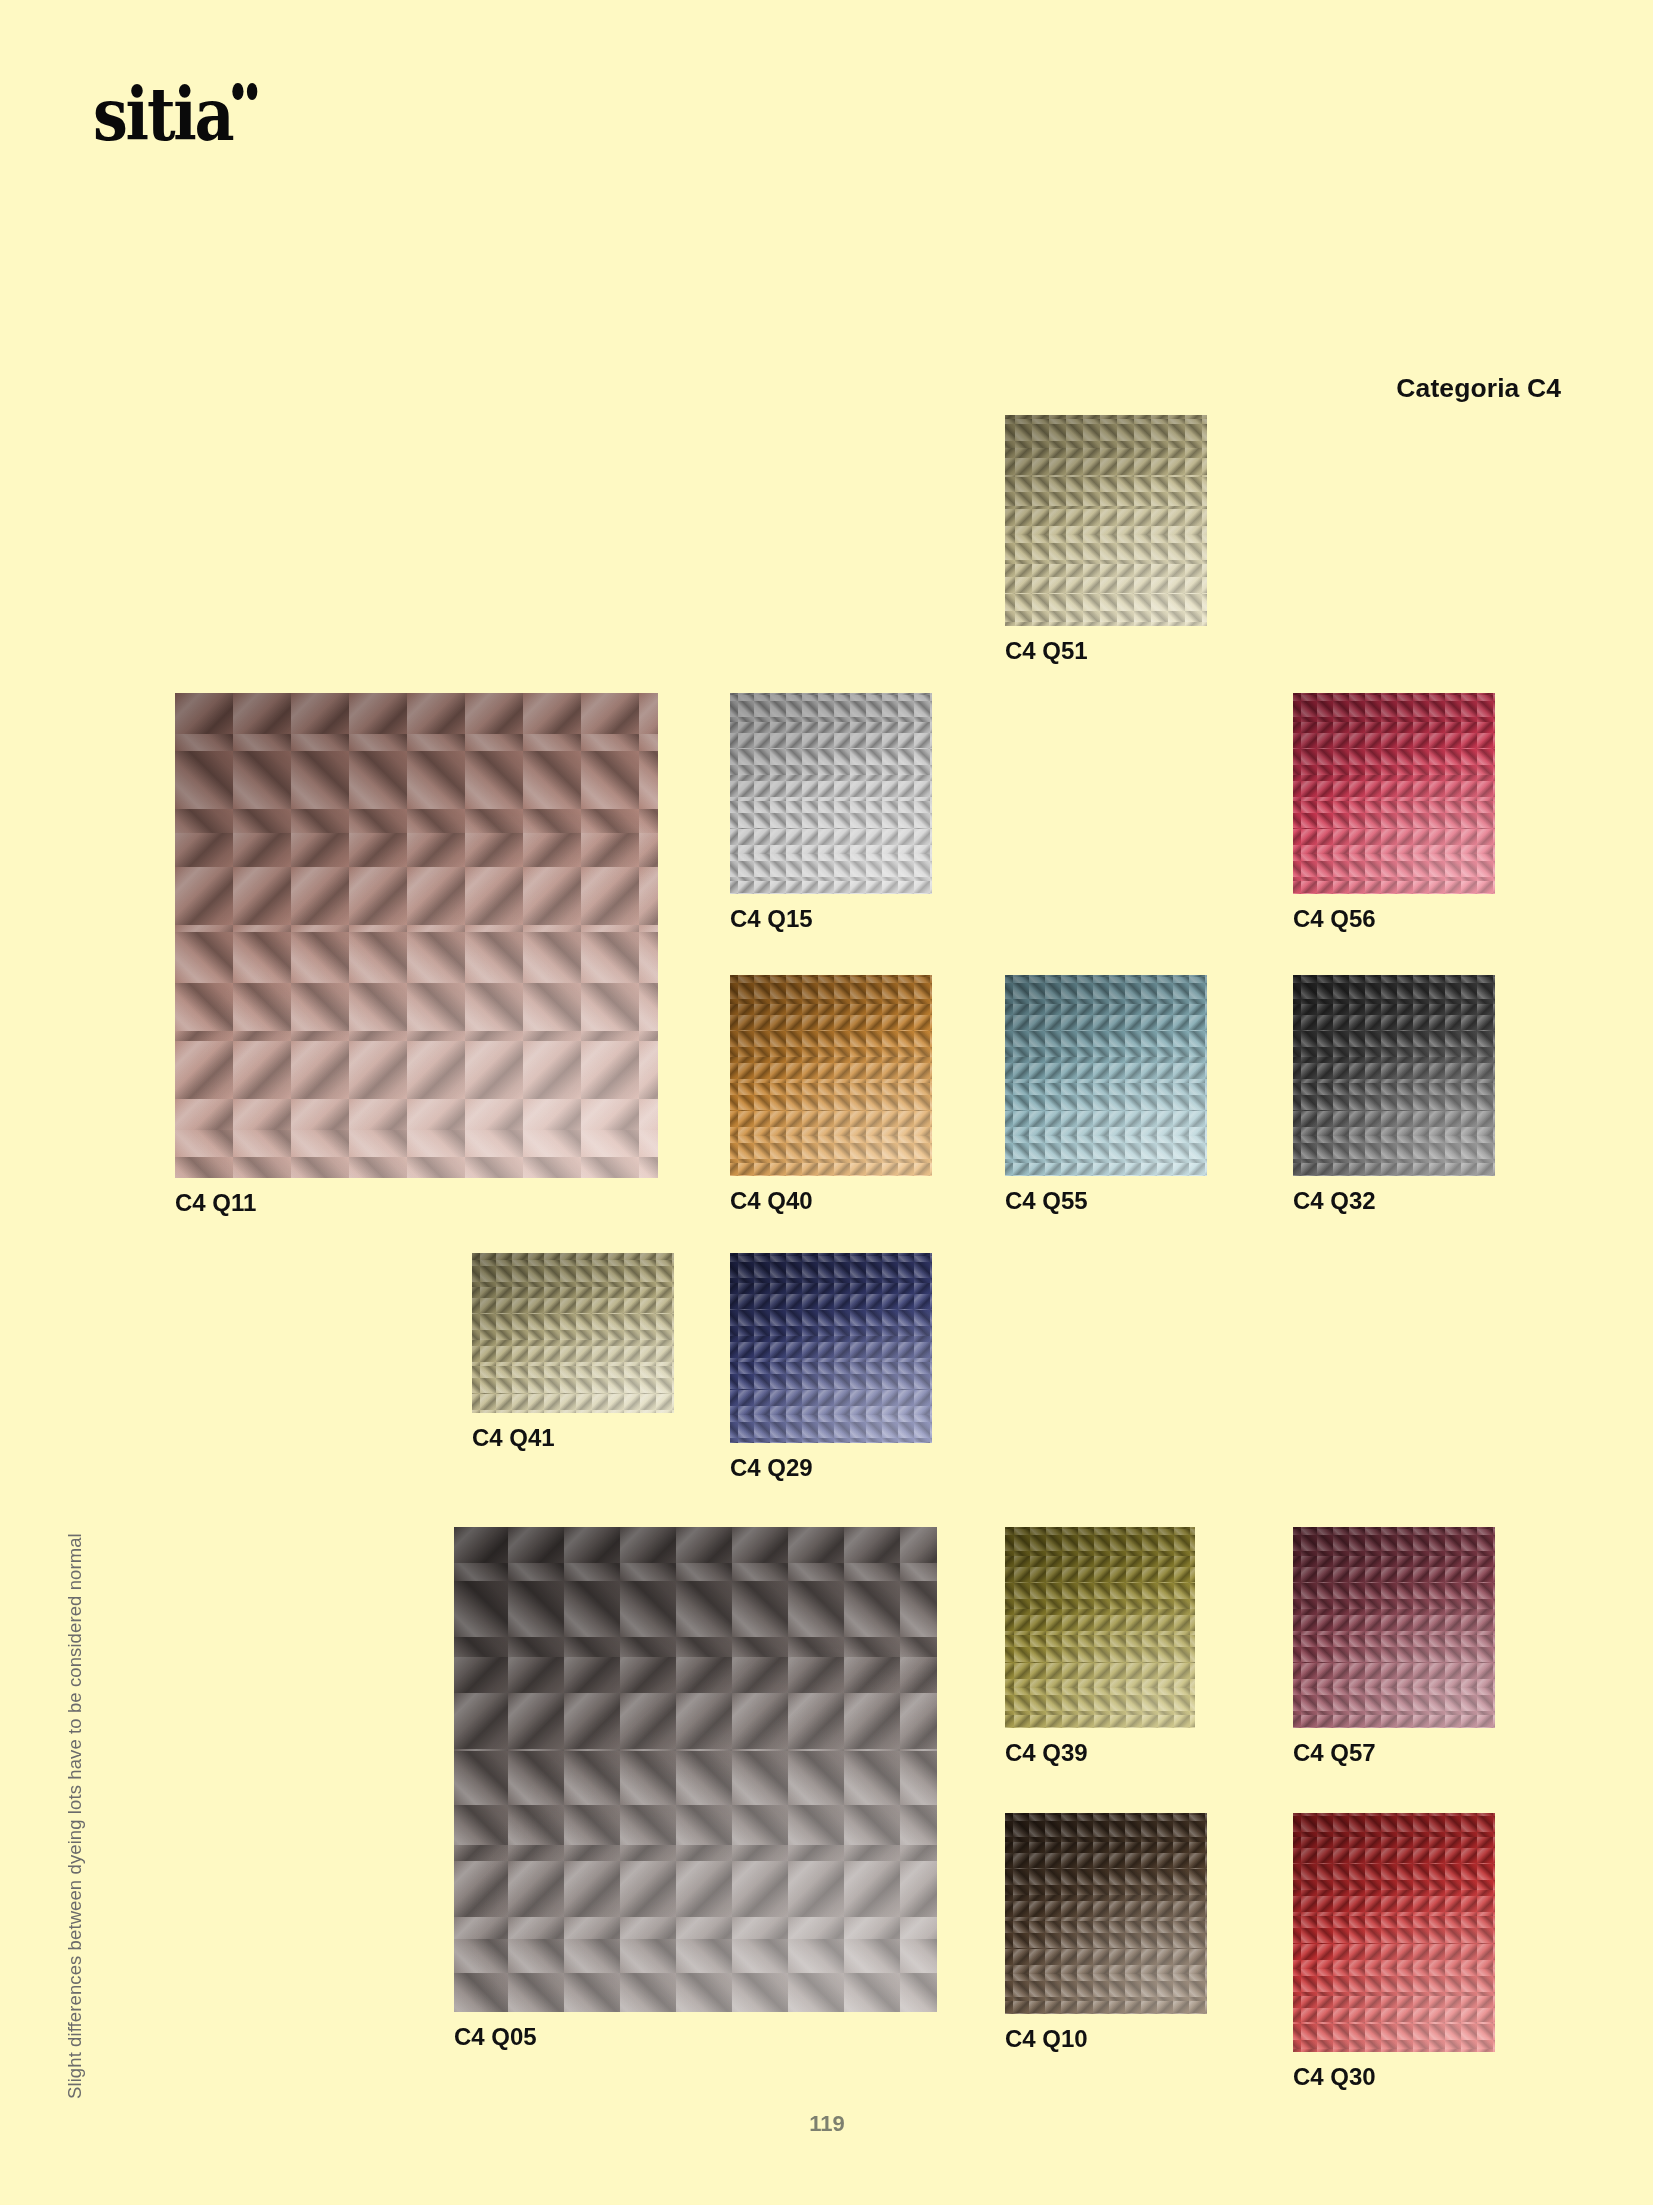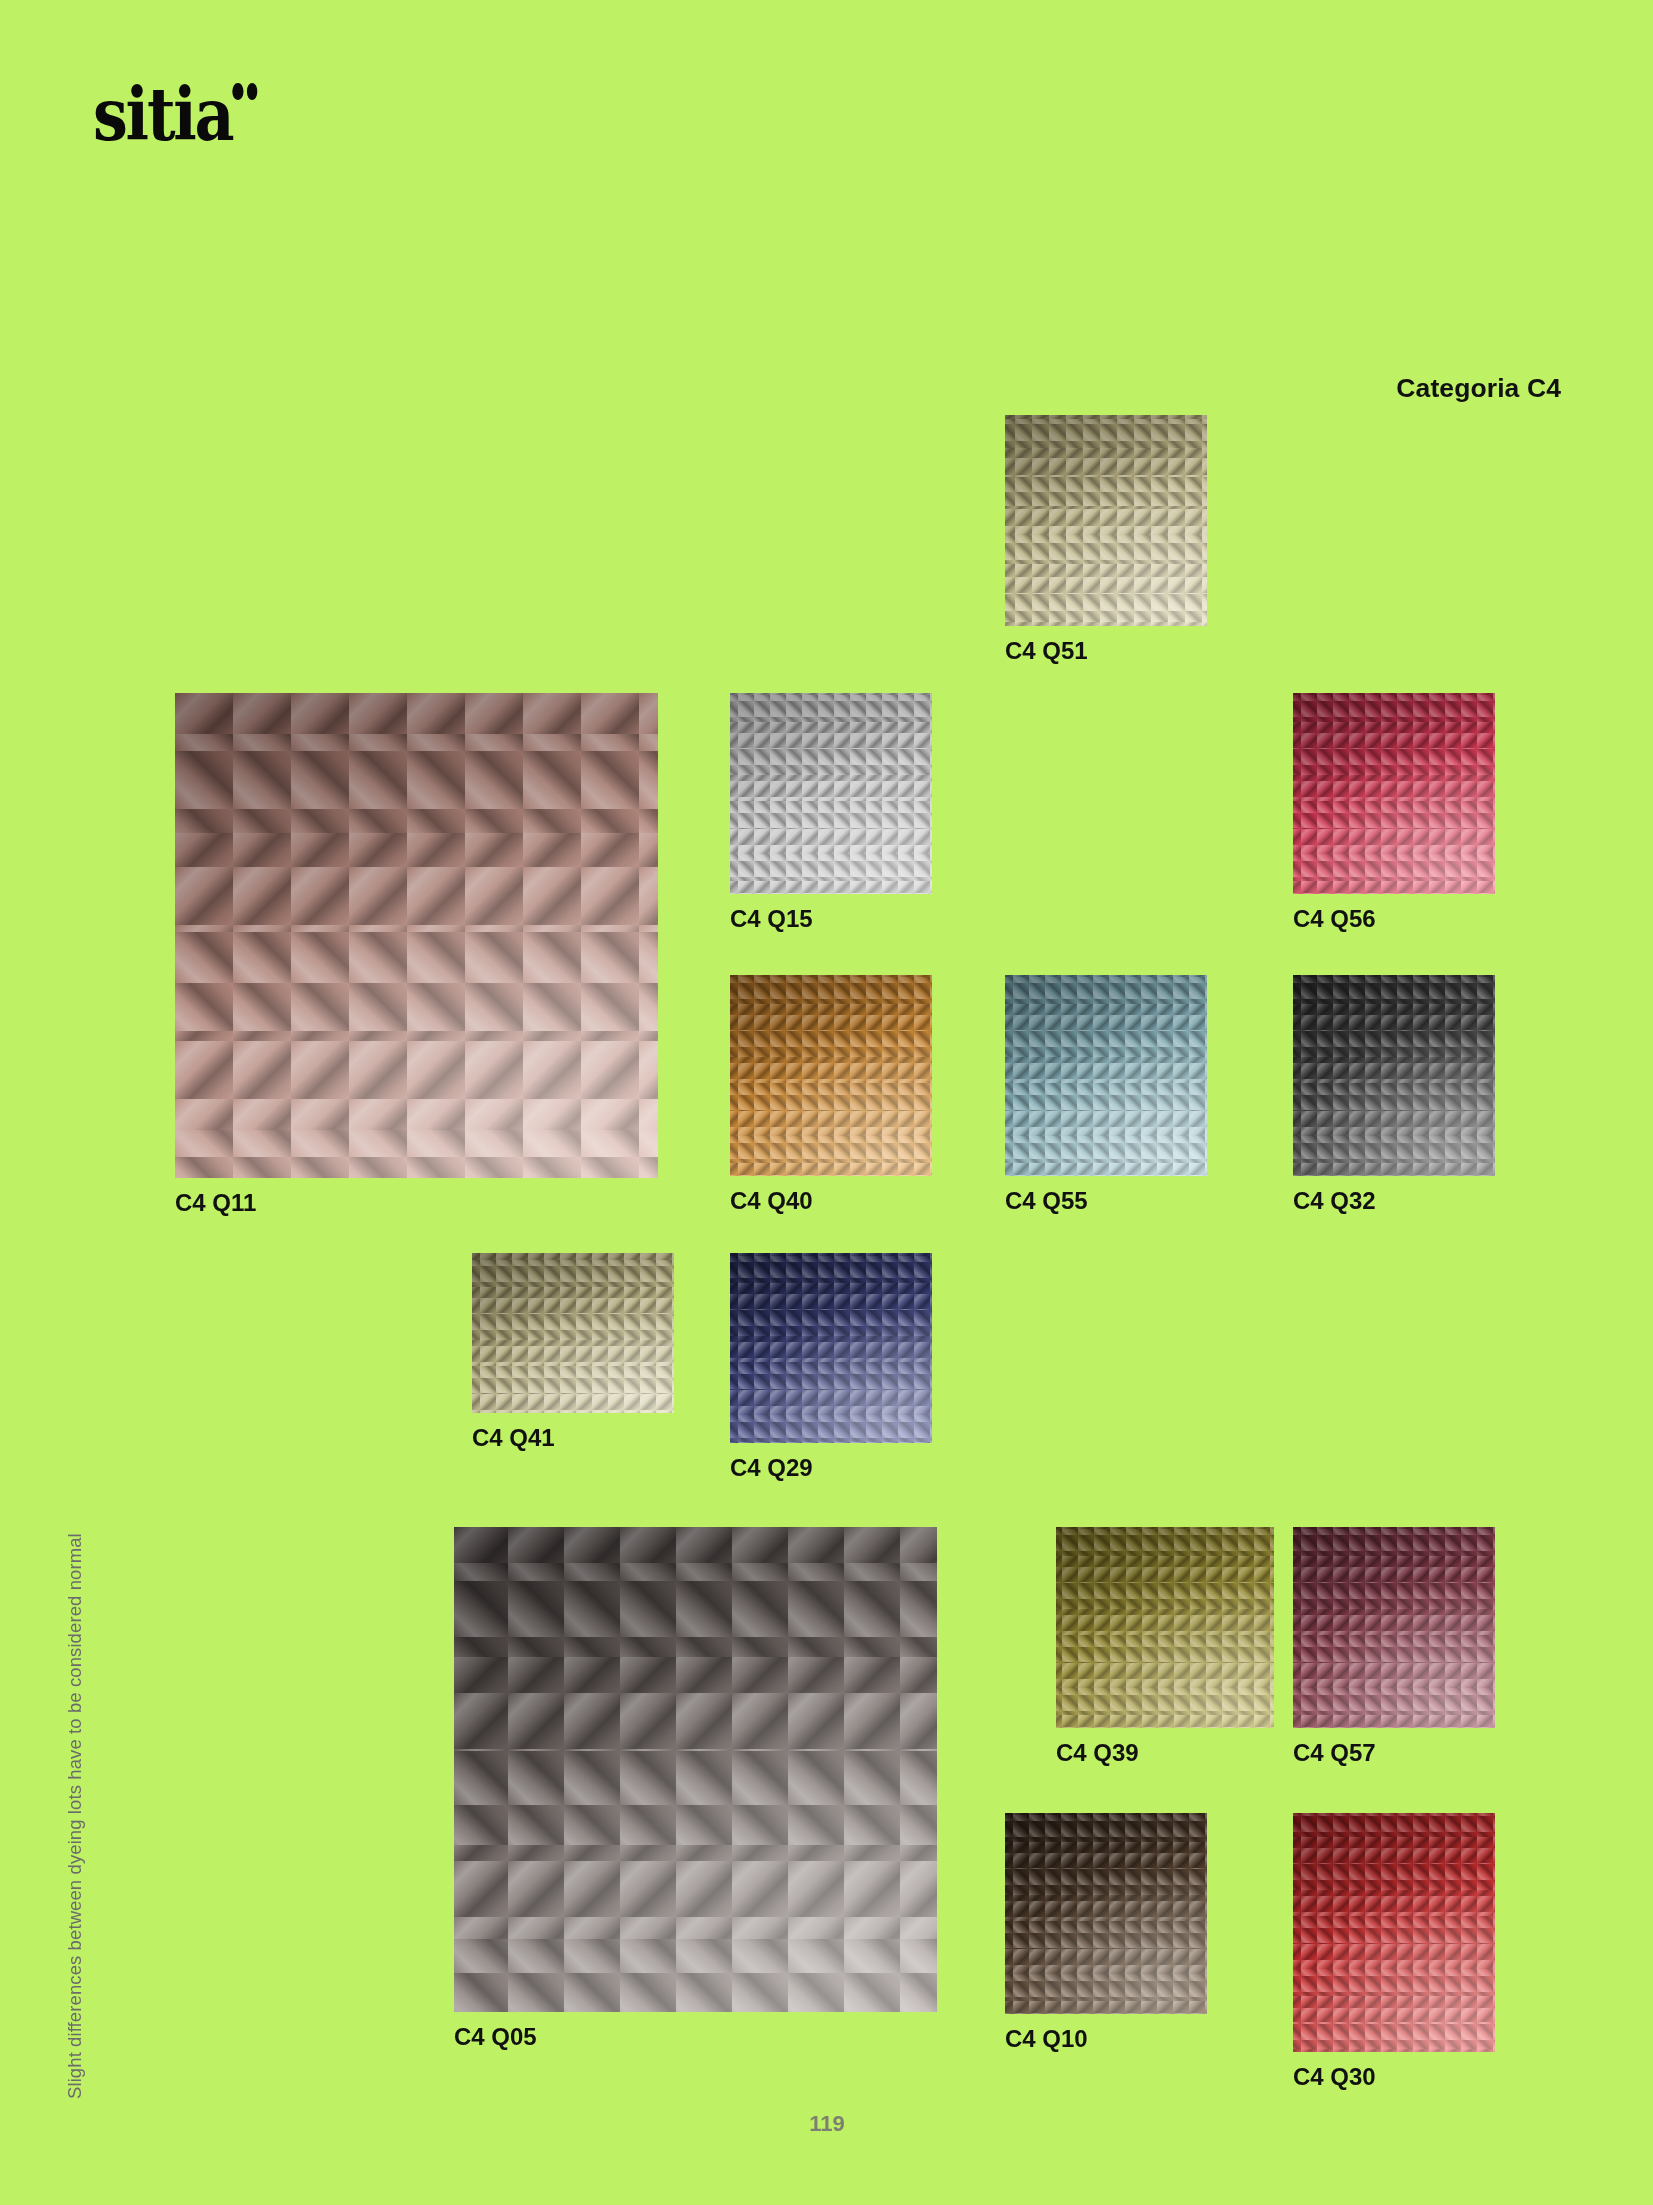--- a/index.html
+++ b/index.html
@@ -10,21 +10,21 @@
   }
   body {
     font-family: "Liberation Sans", sans-serif;
     -webkit-font-smoothing: antialiased;
   }
 
   .page {
     position: relative;
     width: 1654px;
     height: 2205px;
-    background: #bef264;
+    background: #fef9c3;
     overflow: hidden;
   }
 
   
   .brand-logo {
     position: absolute;
     left: 93px;
     top: 79px;
     font-family: "DejaVu Serif", "Liberation Serif", serif;
     font-weight: 700;
@@ -281,21 +281,21 @@
         </div>
         <div class="label">C4 Q29</div>
       </div>
       <div class="swatch" style="left: 454px; top: 1527px; width: 483px; height: 485px;">
         <div class="tile" style="background: linear-gradient(155deg, rgb(78, 70, 68) 0%, rgb(125, 115, 112) 48%, rgb(166, 155, 151) 100%);">
           <div class="weave" style="--ridge: 56px; --band: 94px;"></div>
           <div class="sheen"></div>
         </div>
         <div class="label">C4 Q05</div>
       </div>
-      <div class="swatch" style="left: 1056px; top: 1527px; width: 218px; height: 201px;">
+      <div class="swatch" style="left: 1005px; top: 1527px; width: 190px; height: 201px;">
         <div class="tile" style="background: linear-gradient(155deg, rgb(118, 107, 29) 0%, rgb(155, 143, 53) 48%, rgb(196, 185, 98) 100%);">
           <div class="weave" style="--ridge: 16px; --band: 26.5px;"></div>
           <div class="sheen"></div>
         </div>
         <div class="label">C4 Q39</div>
       </div>
       <div class="swatch" style="left: 1293px; top: 1527px; width: 202px; height: 201px; border-radius: 24px;">
         <div class="tile" style="background: linear-gradient(155deg, rgb(106, 43, 56) 0%, rgb(142, 66, 81) 48%, rgb(181, 112, 126) 100%);">
           <div class="weave" style="--ridge: 16px; --band: 26.5px;"></div>
           <div class="sheen"></div>

